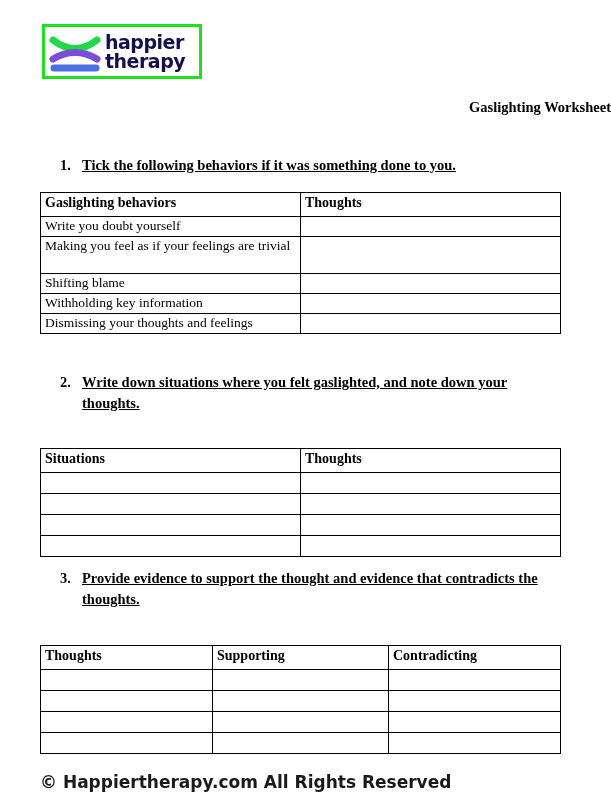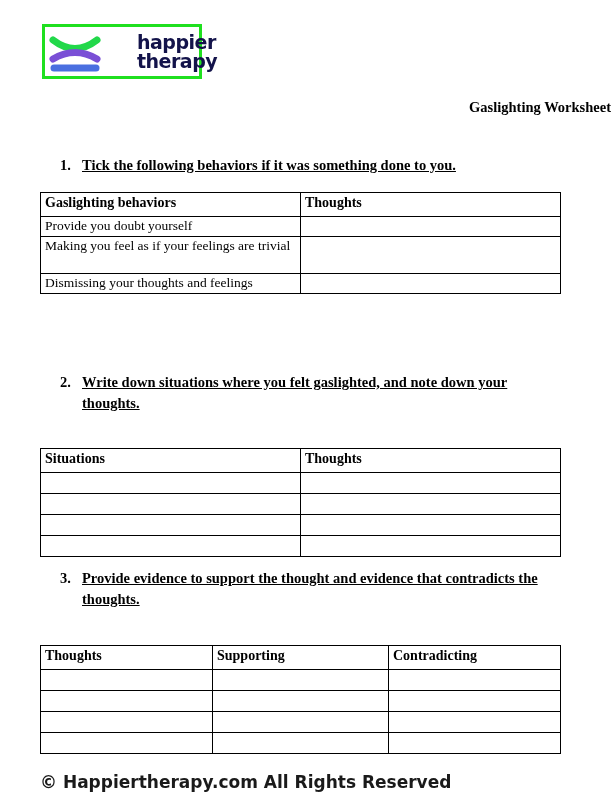--- a/index.html
+++ b/index.html
@@ -22,21 +22,20 @@
     left: 42px;
     top: 24px;
     width: 160px;
     height: 55px;
     border: 3px solid #1fe01f;
     background: #ffffff;
     box-sizing: border-box;
     display: flex;
     align-items: center;
     padding-left: 4px;
-    gap: 32px;
   }
   .logo-mark {
     width: 52px;
     height: 42px;
     flex: 0 0 auto;
     margin-right: 4px;
   }
   .logo-text {
     font-family: "DejaVu Sans", sans-serif;
     font-weight: bold;
@@ -155,26 +154,34 @@
       <col style="width:260px">
     </colgroup>
   <thead>
     <tr>
       <th>Gaslighting behaviors</th>
       <th>Thoughts</th>
     </tr>
   </thead>
   <tbody>
     <tr>
-      <td>Provide you doubt yourself</td>
+      <td>Write you doubt yourself</td>
       <td class="blank"></td>
     </tr>
     <tr>
       <td style="height:34px">Making you feel as if your feelings are trivial</td>
       <td class="blank" style="height:34px"></td>
+    </tr>
+    <tr>
+      <td>Shifting blame</td>
+      <td class="blank"></td>
+    </tr>
+    <tr>
+      <td>Withholding key information</td>
+      <td class="blank"></td>
     </tr>
     <tr>
       <td>Dismissing your thoughts and feelings</td>
       <td class="blank"></td>
     </tr>
   </tbody>
 </table>
 
 <div class="question" id="q2">
   <span class="q-num">2.</span>

